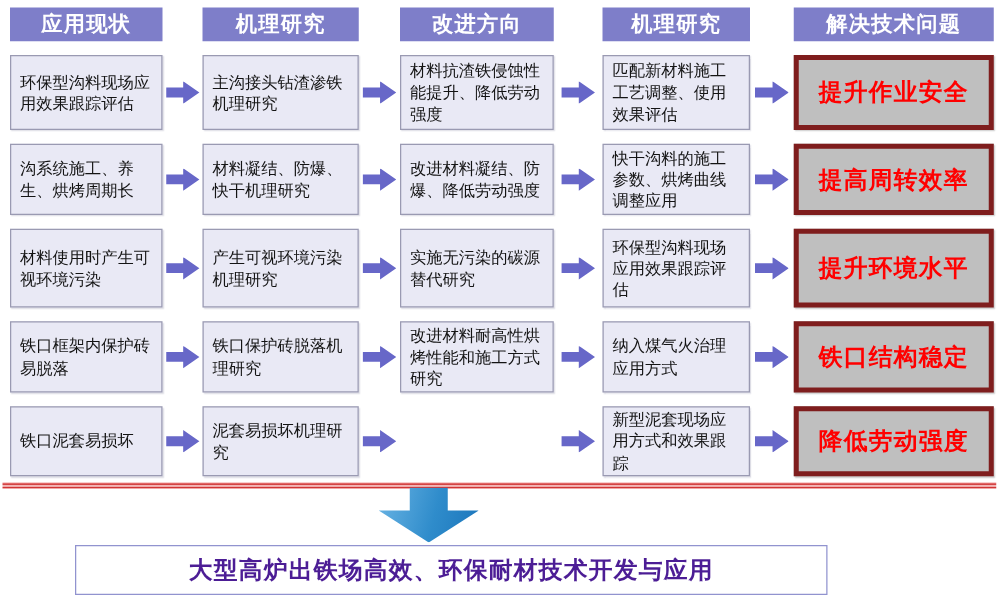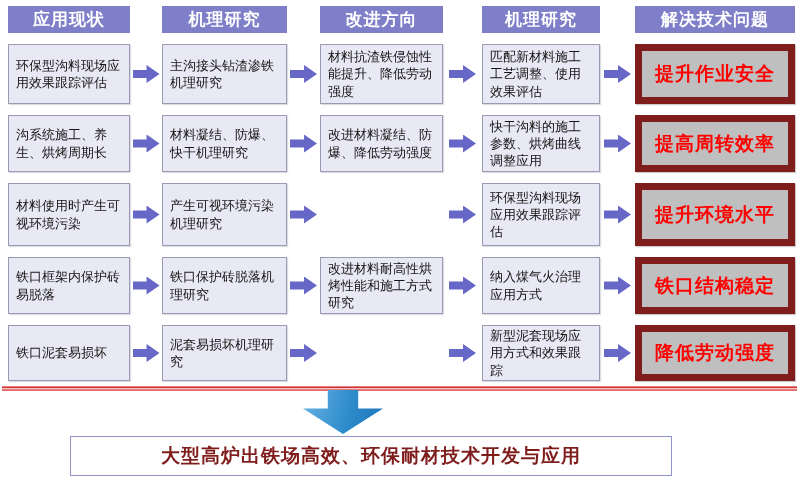--- a/index.html
+++ b/index.html
@@ -22,45 +22,45 @@
   .hdr {
     background:#7e7ec9; color:#ffffff; font-size:17px; font-weight:bold;
     display:flex; align-items:center; justify-content:center; letter-spacing:1px;
   }
   .cell {
     background:#e9e9f5; border:1px solid #9a9ab2; color:#141414;
     font-size:13px; line-height:1.32; display:flex; align-items:center;
     padding:3px 7px; box-shadow:1px 1px 1px rgba(120,120,150,.25);
   }
   .res {
-    background:#bfbfbf; border:7px solid #7f1d1d; color:#ff0000;
+    background:#bfbfbf; border:4px solid #7f1d1d; color:#ff0000;
     font-size:19px; font-weight:bold; letter-spacing:1px;
     display:flex; align-items:center; justify-content:center;
     box-shadow:1px 1px 1px rgba(110,110,110,.35);
     text-align:right;
   }
   .arrowcell { display:flex; align-items:center; justify-content:center; }
   .arrow {
     width:27px; height:18px; background:#6767c8;
     clip-path:polygon(0 28%,52% 28%,52% 0,100% 50%,52% 100%,52% 72%,0 72%);
   }
   .divider {
     position:absolute; left:2px; right:3px; top:386px; height:5px;
     background:linear-gradient(to bottom,#f2a0a0 0%,#d03535 30%,#ffeaea 55%,#d03535 80%,#f2a0a0 100%);
   }
   .big-arrow {
     position:absolute; left:303px; top:390px; width:80px; height:44px;
     background:linear-gradient(105deg,#6ab4e4 0%,#2f8ccb 55%,#1b75bb 100%);
     clip-path:polygon(31% 0,69% 0,69% 42%,100% 42%,50% 100%,0 42%,31% 42%);
   }
   .conclusion {
-    position:absolute; left:70px; top:436px; width:600px; height:38px;
+    position:absolute; left:60px; top:436px; width:600px; height:38px;
     background:#ffffff; border:1px solid #9193cf;
     display:flex; align-items:center; justify-content:center;
-    color:#7f1d1d; font-size:19px; font-weight:bold; letter-spacing:1px;
+    color:#4c1d95; font-size:19px; font-weight:bold; letter-spacing:1px;
   }
 </style>
 </head>
 <body>
 
 <div class="canvas">
 
   <div class="flow">
 
     <div class="hdr gc1 gr1">应用现状</div>
@@ -106,20 +106,21 @@
     <div class="res gc9 gr3">提高周转效率</div>
 
     <div class="cell gc1 gr4">材料使用时产生可视环境污染</div>
     <div class="arrowcell gc2 gr4">
         <span class="arrow"></span>
       </div>
     <div class="cell gc3 gr4">产生可视环境污染机理研究</div>
     <div class="arrowcell gc4 gr4">
         <span class="arrow"></span>
       </div>
+    <div class="cell gc5 gr4">实施无污染的碳源替代研究</div>
     <div class="arrowcell gc6 gr4">
         <span class="arrow"></span>
       </div>
     <div class="cell gc7 gr4">环保型沟料现场应用效果跟踪评估</div>
     <div class="arrowcell gc8 gr4">
         <span class="arrow"></span>
       </div>
     <div class="res gc9 gr4">提升环境水平</div>
 
     <div class="cell gc1 gr5">铁口框架内保护砖易脱落</div>

